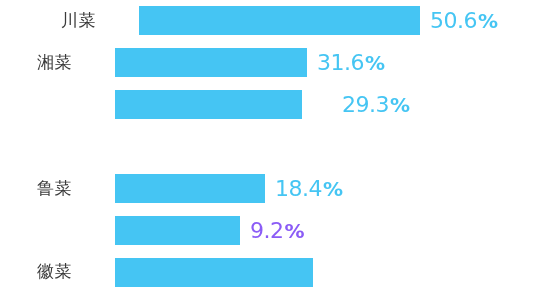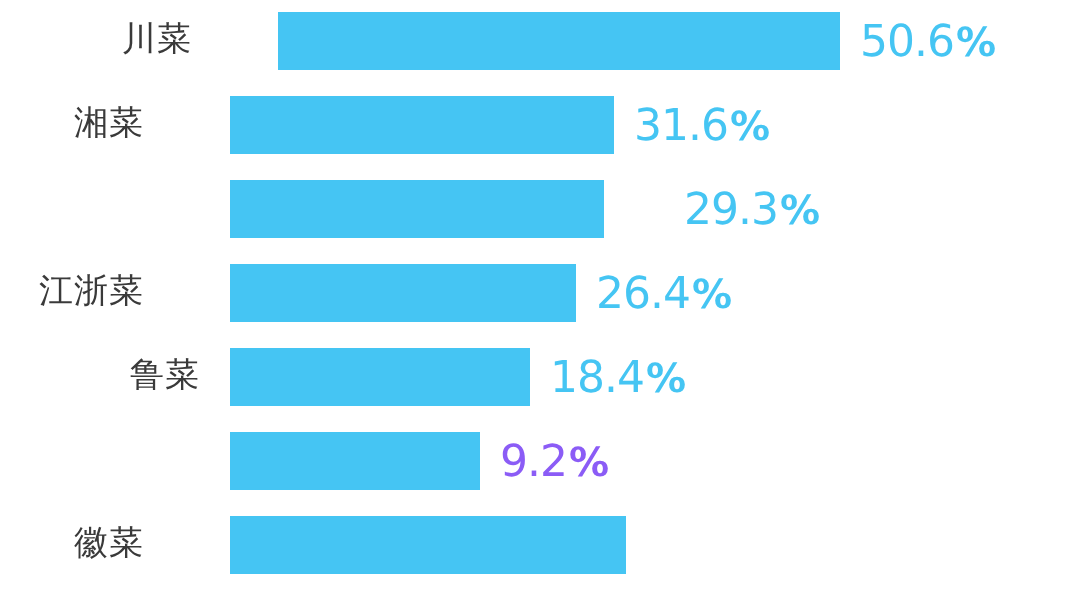--- a/index.html
+++ b/index.html
@@ -78,31 +78,26 @@
     </div>
     <div class="row" style="top: 48px;">
       <div class="cat-label" style="color: rgb(58, 58, 58);">湘菜</div>
       <div class="bar" style="width: 192px; background: rgb(69, 197, 243);"></div>
       <div class="value" style="left: 317px; color: rgb(69, 197, 243);"><span class="num">31.6</span><span class="pct">%</span></div>
     </div>
     <div class="row" style="top: 90px;">
       <div class="bar" style="width: 187px; background: rgb(69, 197, 243);"></div>
       <div class="value" style="left: 312px; color: rgb(69, 197, 243); margin-left: 30px;"><span class="num">29.3</span><span class="pct">%</span></div>
     </div>
-    <div class="row" style="top: 132px;">
-      <div class="cat-label" style="color: rgb(58, 58, 58);">江浙菜</div>
-      <div class="bar" style="width: 173px; background: rgb(69, 197, 243);"></div>
-      <div class="value" style="left: 298px; color: rgb(69, 197, 243);"><span class="num">26.4</span><span class="pct">%</span></div>
-    </div>
     <div class="row" style="top: 174px;">
-      <div class="cat-label" style="color: rgb(58, 58, 58); padding-left: 28px;">鲁菜</div>
+      <div class="cat-label" style="color: rgb(58, 58, 58);">鲁菜</div>
       <div class="bar" style="width: 150px; background: rgb(69, 197, 243);"></div>
       <div class="value" style="left: 275px; color: rgb(69, 197, 243);"><span class="num">18.4</span><span class="pct">%</span></div>
     </div>
     <div class="row" style="top: 216px;">
       <div class="bar" style="width: 125px; background: rgb(69, 197, 243);"></div>
       <div class="value" style="left: 250px; color: #8b5cf6;"><span class="num">9.2</span><span class="pct">%</span></div>
     </div>
     <div class="row" style="top: 258px;">
-      <div class="cat-label" style="color: rgb(58, 58, 58);">徽菜</div>
+      <div class="cat-label" style="color: rgb(58, 58, 58); font-family: Liberation Mono, monospace;">徽菜</div>
       <div class="bar" style="width: 198px; background: rgb(69, 197, 243);"></div>
     </div>
   </div>
 
 </body></html>

